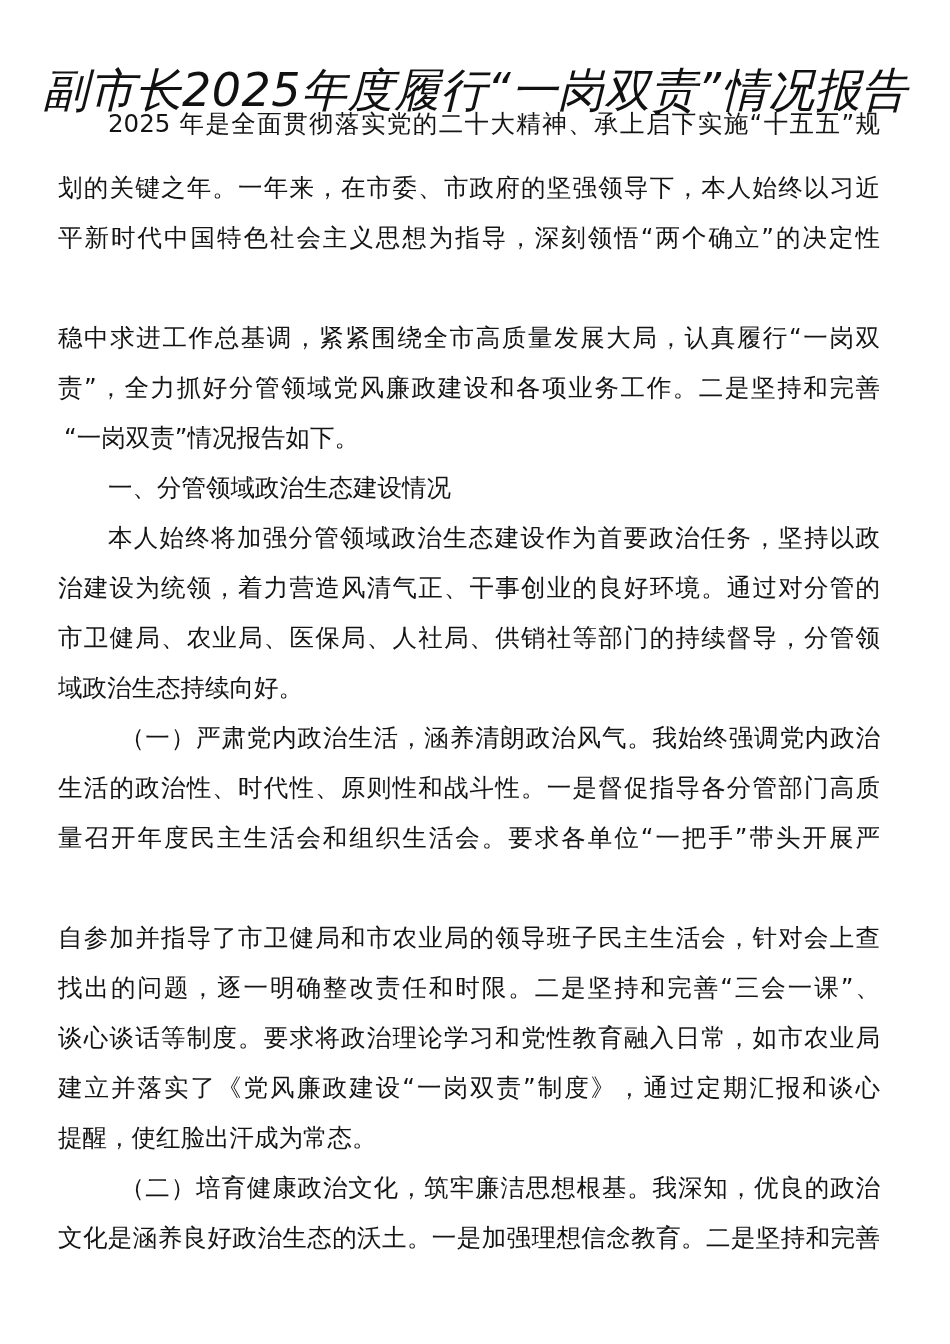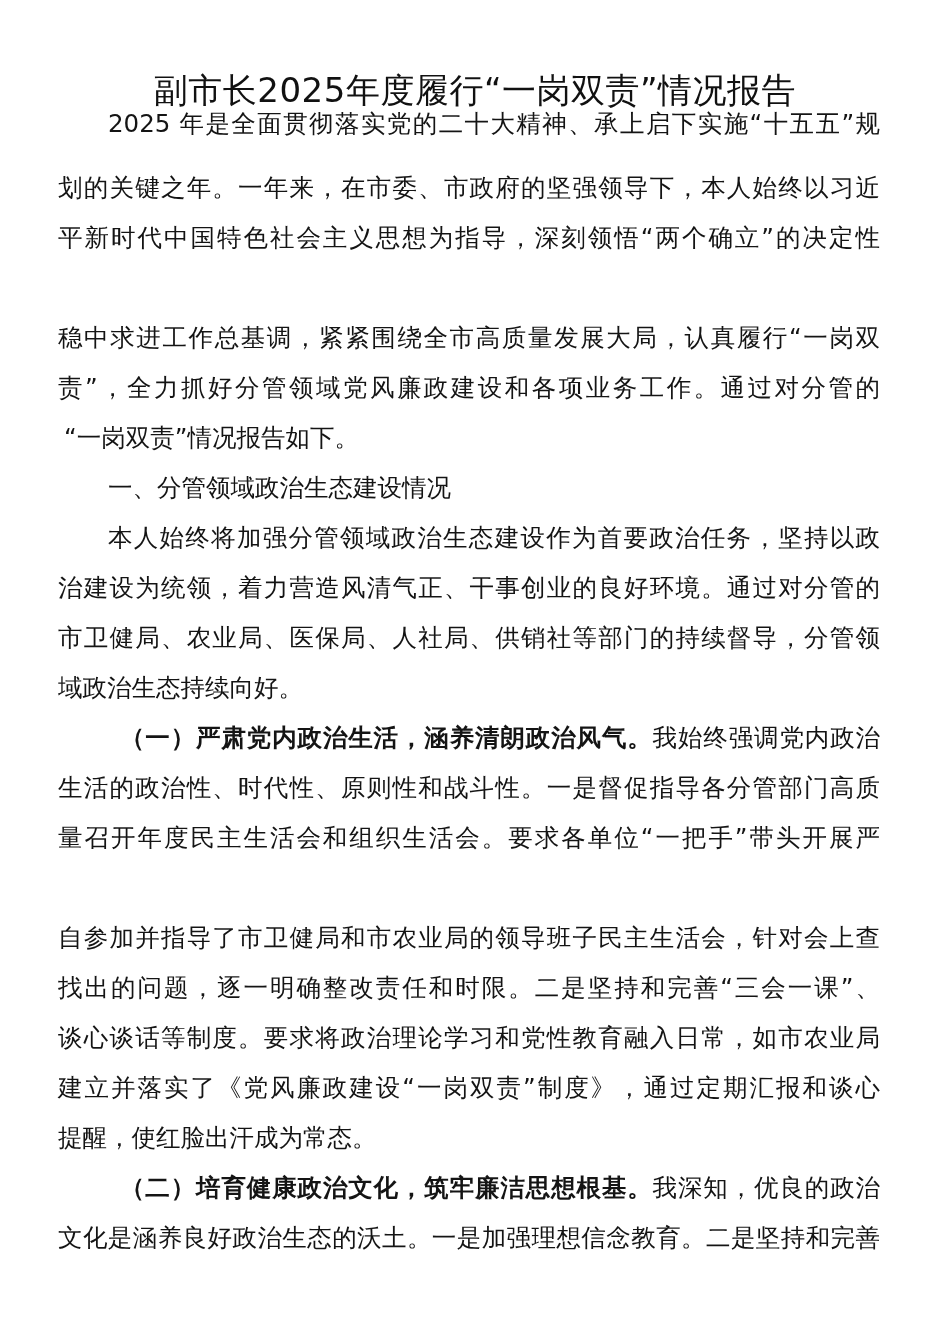--- a/index.html
+++ b/index.html
@@ -1,39 +1,39 @@
 <!DOCTYPE html>
 <html><head>
 <meta charset="utf-8">
 <style>
   html, body { margin: 0; padding: 0; background: #ffffff; }
   body { width: 950px; height: 1344px; overflow: hidden; position: relative;
          font-family: "DejaVu Sans", "Liberation Sans", sans-serif; color: #111111; }
   .page { position: absolute; left: 0; top: 0; width: 950px; height: 1344px; background: #ffffff; }
   .title { position: absolute; left: 0; top: 66px; width: 950px; text-align: center;
-           font-size: 34px; line-height: 48px; letter-spacing: 0.5px; color: #111; }
+           font-size: 46px; line-height: 48px; letter-spacing: 0.5px; color: #111; font-style: italic; }
   .line { position: absolute; left: 58px; width: 822px; font-size: 24.5px; line-height: 34px;
           white-space: nowrap; overflow: visible; color: #141414; text-align: justify;
           text-align-last: justify; }
   .line.last { text-align-last: left; }
   .indent { left: 108px; width: 772px; }
   .indent-sub { left: 120px; width: 760px; }
-  .b { font-weight: bold; }
+  .b { font-weight: normal; }
 </style>
 </head>
 <body>
 
 <div class="page">
   <div class="title">副市长2025年度履行“一岗双责”情况报告</div>
 
   <div class="line indent" style="top:107px">2025 年是全面贯彻落实党的二十大精神、承上启下实施“十五五”规</div>
   <div class="line" style="top:171px">划的关键之年。一年来，在市委、市政府的坚强领导下，本人始终以习近</div>
   <div class="line" style="top:221px">平新时代中国特色社会主义思想为指导，深刻领悟“两个确立”的决定性</div>
   <div class="line" style="top:321px">稳中求进工作总基调，紧紧围绕全市高质量发展大局，认真履行“一岗双</div>
-  <div class="line" style="top:371px">责”，全力抓好分管领域党风廉政建设和各项业务工作。通过对分管的</div>
+  <div class="line" style="top:371px">责”，全力抓好分管领域党风廉政建设和各项业务工作。二是坚持和完善</div>
   <div class="line last" style="top:421px; left:64px;">“一岗双责”情况报告如下。</div>
 
   <div class="line last indent" style="top:471px">一、分管领域政治生态建设情况</div>
 
   <div class="line indent" style="top:521px">本人始终将加强分管领域政治生态建设作为首要政治任务，坚持以政</div>
   <div class="line" style="top:571px">治建设为统领，着力营造风清气正、干事创业的良好环境。通过对分管的</div>
   <div class="line" style="top:621px">市卫健局、农业局、医保局、人社局、供销社等部门的持续督导，分管领</div>
   <div class="line last" style="top:671px">域政治生态持续向好。</div>
 
   <div class="line indent-sub" style="top:721px"><span class="b">（一）严肃党内政治生活，涵养清朗政治风气。</span><span>我始终强调党内政治</span></div>

